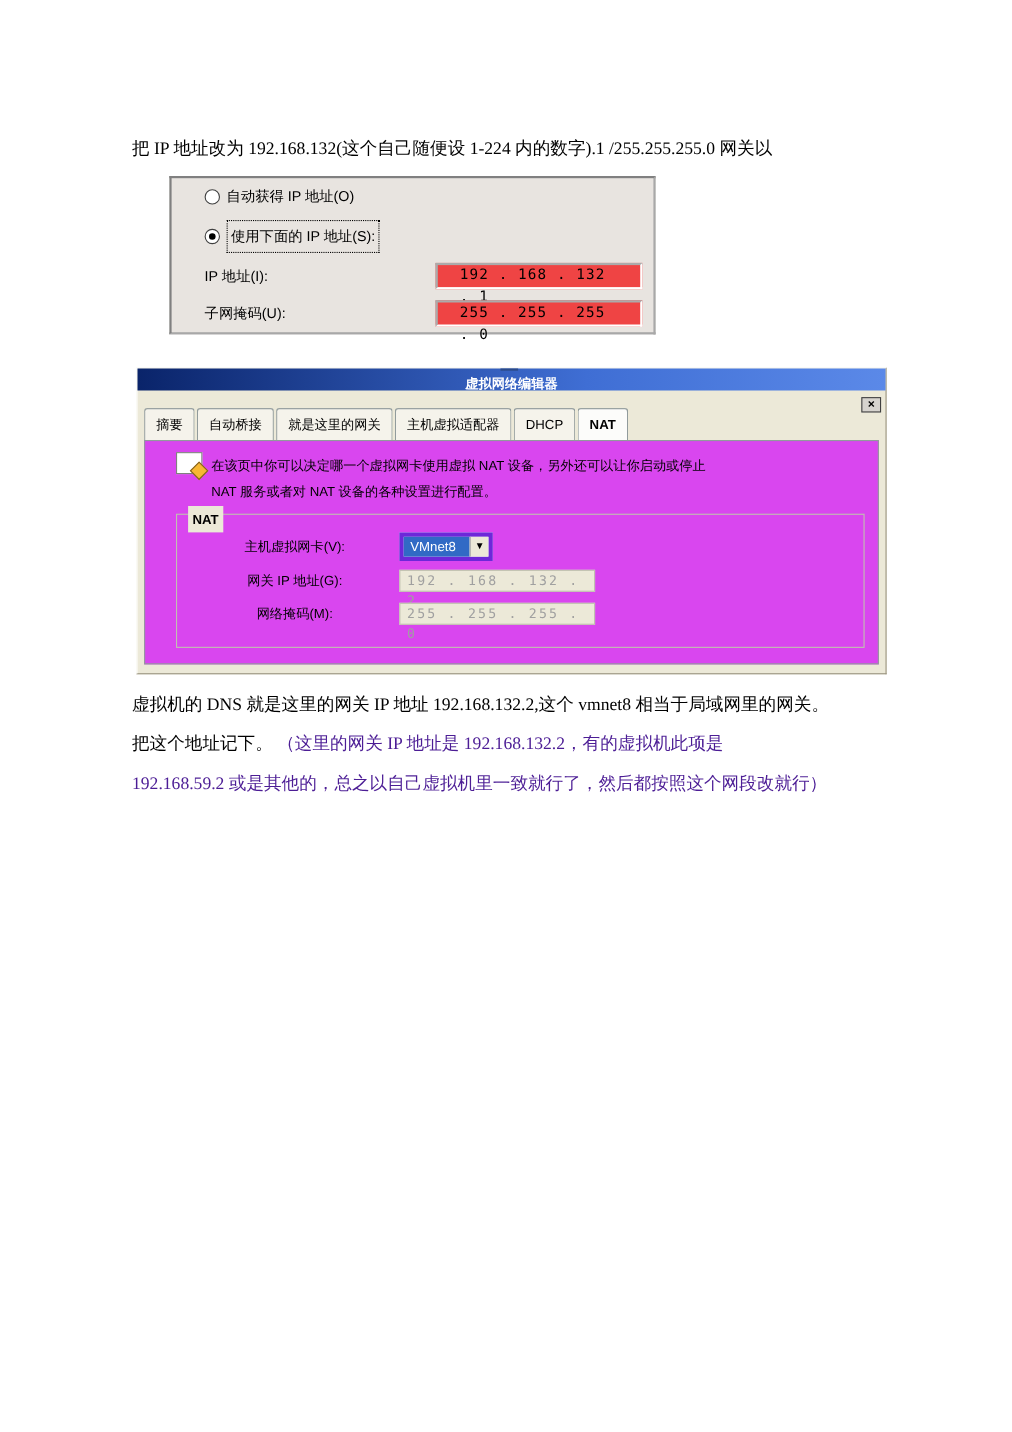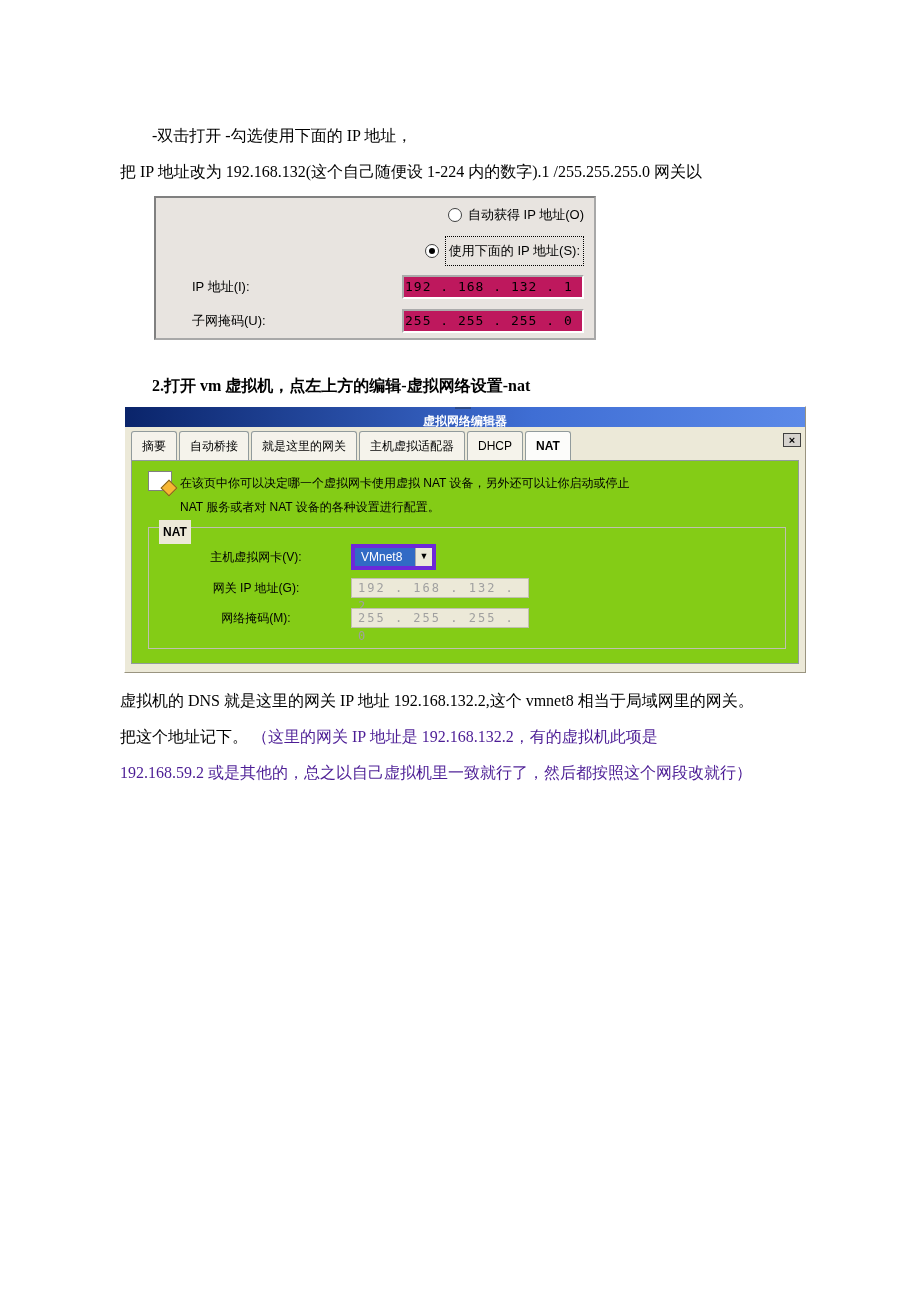--- a/index.html
+++ b/index.html
@@ -34,21 +34,20 @@
     background: #e8e4e0;
     font-family: "SimSun", "宋体", sans-serif;
     font-size: 13px;
     color: #000;
   }
   .tcpip-panel .row {
     display: flex;
     align-items: center;
     padding: 4px 10px 4px 30px;
     position: relative;
-    justify-content: flex-end;
   }
   .tcpip-panel .label {
     flex: 0 0 210px;
   }
   .radio {
     display: inline-block;
     width: 12px;
     height: 12px;
     border: 1px solid #404040;
     border-radius: 50%;
@@ -69,24 +68,24 @@
   }
   .dots-frame {
     border: 1px dotted #000;
     padding: 1px 3px;
     display: inline-block;
   }
   .ip-box {
     width: 176px;
     height: 20px;
     border: 2px inset #fff;
-    background: #be185d;
+    background: #ef4444;
     font-family: "SimSun", monospace;
     font-size: 13px;
-    padding: 0 1px;
+    padding: 0 20px;
     letter-spacing: 1px;
     line-height: 20px;
   }
 
   
   .vmeditor {
     margin: 4px 0 12px 4px;
     width: 680px;
     background: #ece9d8;
     border: 1px solid #9a9480;
@@ -121,41 +120,41 @@
     background: #d6d3ce;
     border: 1px solid #404040;
     text-align: center;
     line-height: 12px;
     color: #000;
     font-weight: bold;
     font-size: 11px;
   }
   .tabs {
     display: flex;
-    margin: 4px 6px 0 6px;
+    margin: 16px 6px 0 6px;
   }
   .tab {
     border: 1px solid #919b9c;
     border-bottom: none;
     background: #f5f3eb;
     padding: 2px 10px;
     margin-right: 2px;
     border-radius: 3px 3px 0 0;
     font-size: 12px;
   }
   .tab.active {
     background: #fcfcfa;
     font-weight: bold;
   }
   .tab.active .tabtext { color: #000; }
   .tabcontent {
     border: 1px solid #919b9c;
     margin: 0 6px 8px 6px;
-    padding: 10px 12px 14px 16px;
-    background: #84cc16;
+    padding: 10px 12px 14px 28px;
+    background: #d946ef;
   }
   .desc-row {
     display: flex;
     align-items: flex-start;
     gap: 8px;
     margin-bottom: 8px;
   }
   .desc-icon {
     width: 22px;
     height: 18px;
@@ -229,21 +228,20 @@
     letter-spacing: 2px;
     line-height: 18px;
   }
   .mono { font-family: "SimSun", "NSimSun", monospace; }
 </style>
 </head>
 <body>
 
 <div class="page">
 
-  <p class="para indent">-双击打开 -勾选使用下面的 IP 地址，</p>
   <p class="para">把 IP 地址改为 192.168.132(这个自己随便设 1-224 内的数字).1 /255.255.255.0 网关以</p>
 
   <div class="tcpip-panel">
     <div class="row">
       <span class="radio"></span>
       <span>自动获得 IP 地址(O)</span>
     </div>
     <div class="row">
       <span class="radio selected"></span>
       <span class="dots-frame">使用下面的 IP 地址(S):</span>
@@ -251,21 +249,20 @@
     <div class="row">
       <span class="label">IP 地址(I):</span>
       <span class="ip-box mono">192 . 168 . 132 .  1</span>
     </div>
     <div class="row">
       <span class="label">子网掩码(U):</span>
       <span class="ip-box mono">255 . 255 . 255 .  0</span>
     </div>
   </div>
 
-  <p class="para indent bold">2.打开 vm 虚拟机，点左上方的编辑-虚拟网络设置-nat</p>
 
   <div class="vmeditor">
     <div class="titlebar">
       <span class="sysicon"></span>
       <span>虚拟网络编辑器</span>
       <span class="close">×</span>
     </div>
     <div class="tabs">
       <div class="tab"><span class="tabtext">摘要</span></div>
       <div class="tab"><span class="tabtext">自动桥接</span></div>

